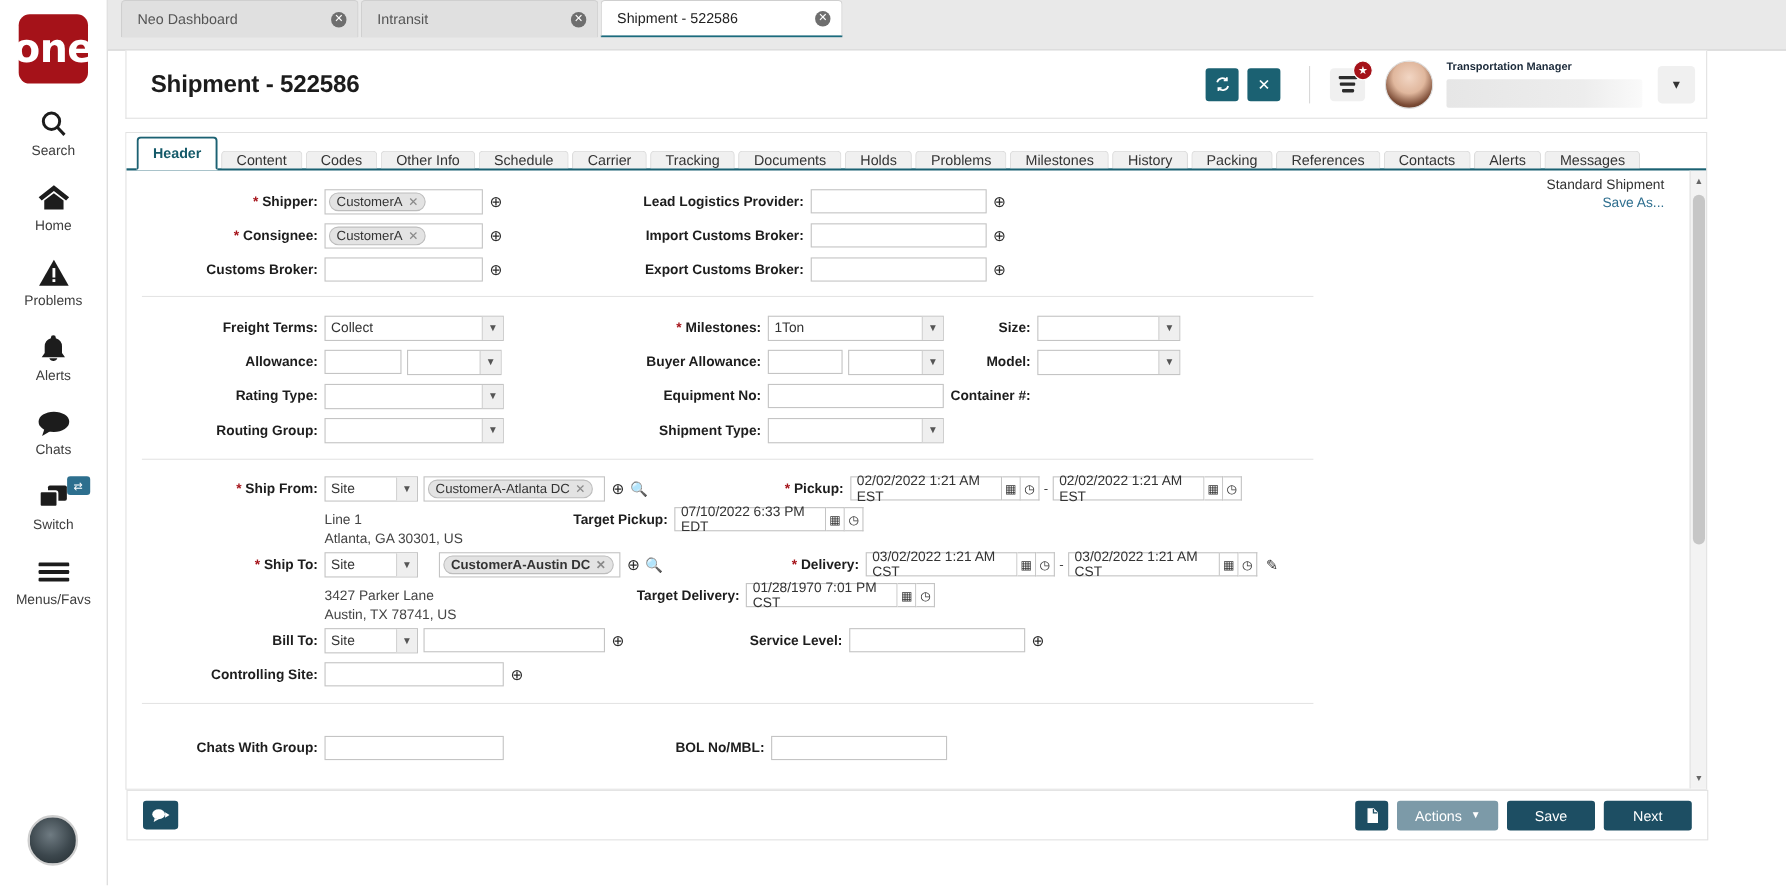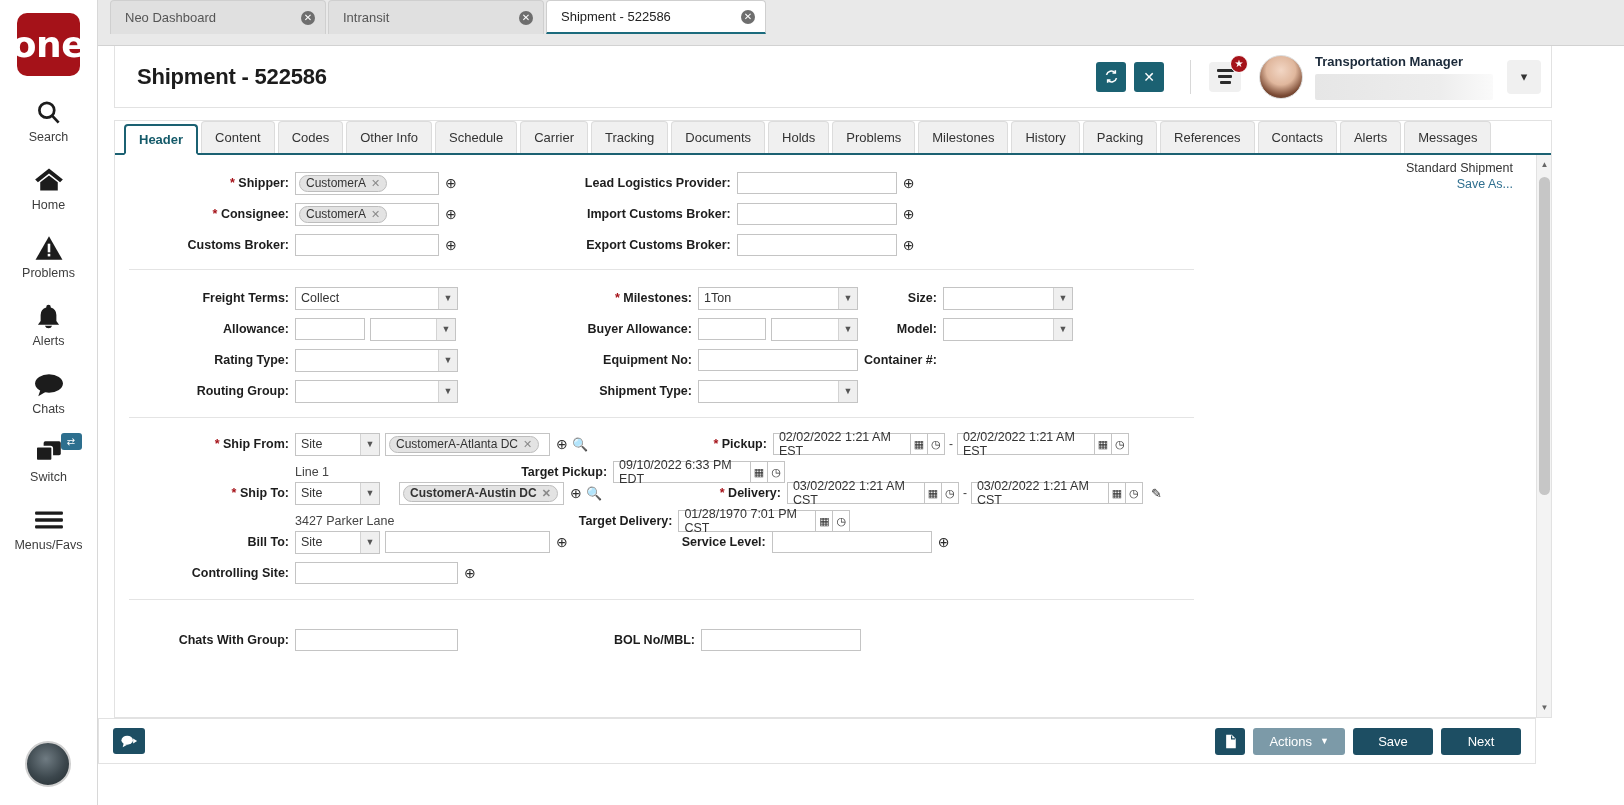--- a/index.html
+++ b/index.html
@@ -83,38 +83,38 @@
     position: absolute; right: -7px; top: -7px; width: 18px; height: 18px; border-radius: 50%;
     background: #a51219; color: #fff; font-size: 10px; display: flex; align-items: center; justify-content: center;
     border: 1.5px solid #fff;
   }
   .user-pic {
     width: 44px; height: 44px; border-radius: 50%; margin-left: 18px;
     background: radial-gradient(circle at 50% 34%, #f2d6c4 0%, #e0b79d 42%, #7a4a34 73%, #4a2c1e 100%);
     border: 1px solid #ddd;
   }
   .user-block { margin-left: 12px; width: 178px; }
-  .user-role { font-size: 13px; font-weight: bold; color: #1b2a3a; }
+  .user-role { font-size: 10px; font-weight: bold; color: #1b2a3a; }
   .user-mask { margin-top: 5px; height: 26px; background: linear-gradient(90deg,#e6e6e6,#ededed 70%,#fafafa); border-radius: 2px; }
   .caret-btn {
     width: 34px; height: 34px; border-radius: 4px; background: #f0f0f0; margin-left: 14px;
     display: flex; align-items: center; justify-content: center; cursor: pointer; color: #333; font-size: 13px;
   }
 
   
   .card {
     position: absolute; left: 114px; top: 120px; width: 1438px; height: 598px;
     background: #fff; border: 1px solid #e2e2e2;
   }
   .tabs {
     display: flex; align-items: flex-end; height: 34px; padding-left: 9px;
     border-bottom: 2px solid #1b6172; background: #fff;
   }
   .tab {
-    height: 32px; padding: 0 13px; display: flex; align-items: center;
+    height: 16px; padding: 0 13px; display: flex; align-items: center;
     font-size: 13px; color: #333; background: #f0f0f0; border: 1px solid #dcdcdc; border-bottom: none;
     border-radius: 4px 4px 0 0; margin-right: 3px; cursor: pointer; white-space: nowrap;
   }
   .tab.active {
     background: #fff; color: #166; font-weight: bold; height: 31px;
     border: 2px solid #1b6172; border-bottom: 2px solid #fff; margin-bottom: -2px; color: #145a69;
   }
 
   .formarea { position: relative; height: 562px; overflow: hidden; }
   .formscroll { position: absolute; left: 0; top: 0; right: 16px; bottom: 0; padding-top: 16px; }
@@ -164,21 +164,21 @@
 
   .vscroll {
     position: absolute; right: 0; top: 0; width: 15px; bottom: 0; background: #f3f3f3; border-left: 1px solid #e2e2e2;
   }
   .vscroll .thumb { position: absolute; left: 2px; top: 22px; width: 11px; height: 318px; background: #c6c6c6; border-radius: 6px; }
   .vscroll .ar { position: absolute; left: 0; width: 15px; height: 15px; display: flex; align-items: center; justify-content: center; font-size: 8px; color: #666; }
   .vscroll .ar.up { top: 2px; } .vscroll .ar.dn { bottom: 2px; }
 
   
   .footer {
-    position: absolute; left: 98px; top: 718px; width: 1438px; height: 46px;
+    position: absolute; left: 115px; top: 718px; width: 1438px; height: 46px;
     background: #fff; border: 1px solid #e2e2e2; border-top: 1px solid #e2e2e2;
     display: flex; align-items: center; padding: 0 14px;
   }
   .chatbtn {
     width: 32px; height: 26px; border-radius: 3px; background: #1d4e63; color: #fff;
     display: flex; align-items: center; justify-content: center; font-size: 14px; cursor: pointer;
   }
   .fbtns { margin-left: auto; display: flex; align-items: center; gap: 8px; }
   .fbtn {
     height: 27px; min-width: 70px; padding: 0 16px; border-radius: 3px; background: #1d4e63; color: #fff;
@@ -499,26 +499,30 @@
             <div class="dtbtn">▦</div>
             <div class="dtbtn">◷</div>
           </div>
 
           <div class="row" style="height:18px; margin-bottom:0;">
             <div style="width:180px;"></div>
             <div class="addr">Line 1</div>
 
             <div class="lab" style="width:134px; margin-left:150px;">Target Pickup:</div>
             <div class="inp ro" style="width:138px;">
-                <span>09/10/2022 6:33 PM EDT</span>
+                <span>07/10/2022 6:33 PM EDT</span>
               </div>
             <div class="dtbtn">▦</div>
             <div class="dtbtn">◷</div>
           </div>
 
+          <div class="row" style="height:18px; margin-bottom:2px;">
+            <div style="width:180px;"></div>
+            <div class="addr">Atlanta, GA 30301, US</div>
+          </div>
 
           <div class="row">
             <div class="lab" style="width:180px;"><span class="req">*</span> <span>Ship To:</span></div>
             <div class="sel" style="width:85px;">
                 <span>Site</span>
                 <span class="caret">▼</span>
               </div>
             <div class="chipbox" style="width:165px; margin-left:19px;font-weight:bold;">
               <span class="chip">
                   <span>CustomerA-Austin DC</span>
@@ -548,20 +552,24 @@
             <div class="addr">3427 Parker Lane</div>
 
             <div class="lab" style="width:134px; margin-left:150px;">Target Delivery:</div>
             <div class="inp ro" style="width:138px;">
                 <span>01/28/1970 7:01 PM CST</span>
               </div>
             <div class="dtbtn">▦</div>
             <div class="dtbtn">◷</div>
           </div>
 
+          <div class="row" style="height:18px; margin-bottom:2px;">
+            <div style="width:180px;"></div>
+            <div class="addr">Austin, TX 78741, US</div>
+          </div>
 
           <div class="row">
             <div class="lab" style="width:180px;">Bill To:</div>
             <div class="sel" style="width:85px;">
                 <span>Site</span>
                 <span class="caret">▼</span>
               </div>
             <div class="inp" style="width:165px; margin-left:5px;">
                 <span></span>
               </div>

